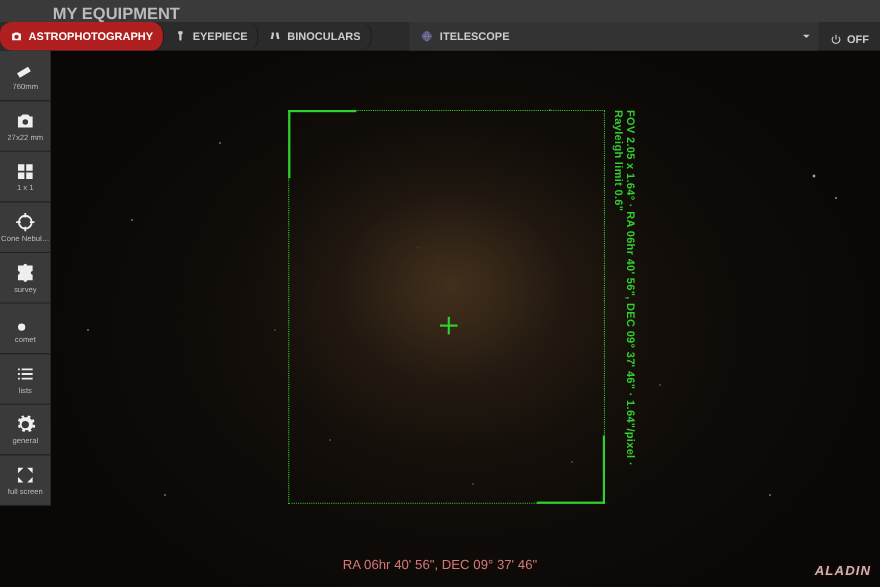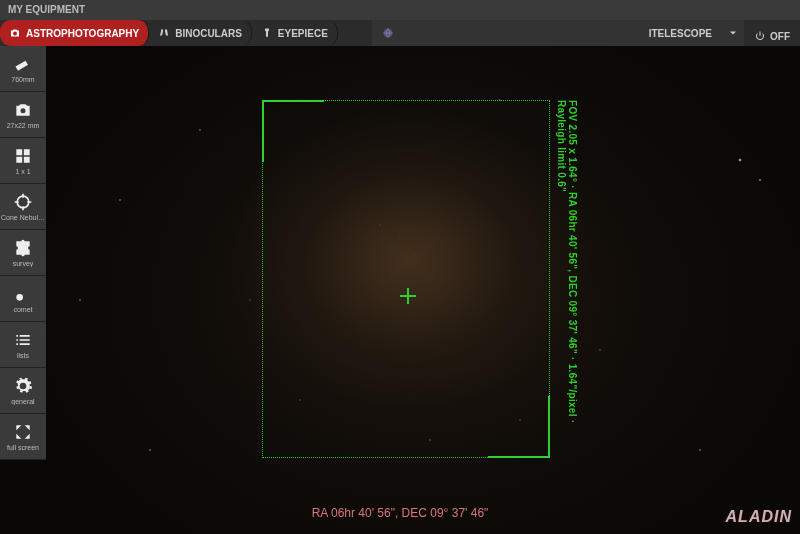--- a/index.html
+++ b/index.html
@@ -25,21 +25,21 @@
       radial-gradient(1px 1px at 700px 450px, #fff, transparent),
       radial-gradient(1px 1px at 150px 450px, #fff, transparent),
       radial-gradient(1px 1px at 250px 300px, #fff, transparent),
       radial-gradient(1px 1px at 80px 300px, #fff, transparent),
       radial-gradient(1px 1px at 520px 420px, #fff, transparent),
       radial-gradient(1px 1px at 430px 440px, #dde, transparent),
       #0a0806;
   }
 
   
-  .topbar { position: absolute; top: 0; left: 0; right: 0; height: 20px; background: #3a3a3a; display: flex; font-size: 10px; font-weight: bold; color: #bbb; }
+  .topbar { position: absolute; top: 0; left: 0; right: 0; height: 20px; background: #3a3a3a; display: flex; font-size: 15px; font-weight: bold; color: #bbb; padding-left: 40px; }
   .topbar .section { padding: 4px 8px 0 8px; }
   .topbar .sec-equip { width: 298px; }
   .topbar .sec-partners { flex: 1; }
 
   .tabbar { position: absolute; top: 20px; left: 0; right: 0; height: 26px; background: #2b2b2b; display: flex; font-size: 10px; font-weight: bold; }
   .tabbar .tab { display: flex; align-items: center; gap: 5px; padding: 0 9px; color: #ccc; cursor: pointer; border-right: 1px solid #1a1a1a; border-radius: 11px; }
   .tabbar .tab.active { background: #b02020; color: #fff; }
   .tabbar .spacer { width: 34px; }
   .tabbar .partner { display: flex; align-items: center; gap: 6px; padding: 0 10px; color: #ccc; flex: 1; }
   .tabbar .chev { width: 22px; display:flex; align-items:center; justify-content:center; cursor:pointer; }
@@ -61,52 +61,52 @@
   .fov-text { position: absolute; left: 556px; top: 100px; writing-mode: vertical-rl; font-size: 10px; font-weight: bold; color: #2fd02f; height: 360px; letter-spacing: 0.3px; }
   .crosshair { position: absolute; left: 400px; top: 288px; width: 16px; height: 16px; }
   .crosshair::before, .crosshair::after { content: ""; position: absolute; background: #2fd02f; }
   .crosshair::before { left: 7px; top: 0; width: 2px; height: 16px; }
   .crosshair::after { top: 7px; left: 0; height: 2px; width: 16px; }
 
   
   .bottom-coord { position: absolute; left: 0; right: 0; bottom: 14px; text-align: center; font-size: 12px; color: #d87878; }
 
   
-  .logo { position: absolute; right: 8px; bottom: 8px; font-size: 16px; font-style: italic; font-weight: bold; color: #bbb; letter-spacing: 1px; text-shadow: 0 0 3px #600; }
+  .logo { position: absolute; right: 8px; bottom: 8px; font-size: 12px; font-style: italic; font-weight: bold; color: #bbb; letter-spacing: 1px; text-shadow: 0 0 3px #600; }
 
-  .partner-drop { background: #333; display:flex; align-items:center;justify-content:space-between; }
+  .partner-drop { background: #333; display:flex; align-items:center; }
 </style>
 </head>
 <body>
 <div class="app">
 
 <div class="sky"></div>
 
 <div class="topbar">
   <div class="section sec-equip">MY EQUIPMENT</div>
 </div>
 
 <div class="tabbar">
   <div class="tab active">
     <svg viewBox="0 0 24 24">
           <path d="M4 7h3l2-2h6l2 2h3v12H4z M12 17a4 4 0 100-8 4 4 0 000 8z"></path>
         </svg>
     <span>ASTROPHOTOGRAPHY</span>
   </div>
   <div class="tab">
     <svg viewBox="0 0 24 24">
+          <path d="M8 3h8v4l-2 2v9a2 2 0 01-4 0V9L8 7z"></path>
+        </svg>
+    <span>EYEPIECE</span>
+  </div>
+  <div class="tab">
+    <svg viewBox="0 0 24 24">
           <path d="M6 5h4v4l-2 8H4l2-8zM14 5h4l2 12h-4l-2-8z"></path>
         </svg>
     <span>BINOCULARS</span>
-  </div>
-  <div class="tab">
-    <svg viewBox="0 0 24 24">
-          <path d="M8 3h8v4l-2 2v9a2 2 0 01-4 0V9L8 7z"></path>
-        </svg>
-    <span>EYEPIECE</span>
   </div>
   <div class="spacer"></div>
   <div class="partner partner-drop">
     <svg viewBox="0 0 24 24">
           <circle cx="12" cy="12" r="9" fill="#557"></circle>
           <path d="M3 12h18M12 3a15 15 0 010 18M12 3a15 15 0 000 18" stroke="#99b" stroke-width="1" fill="none"></path>
         </svg>
     <span>ITELESCOPE</span>
   </div>
   <div class="chev partner-drop">

